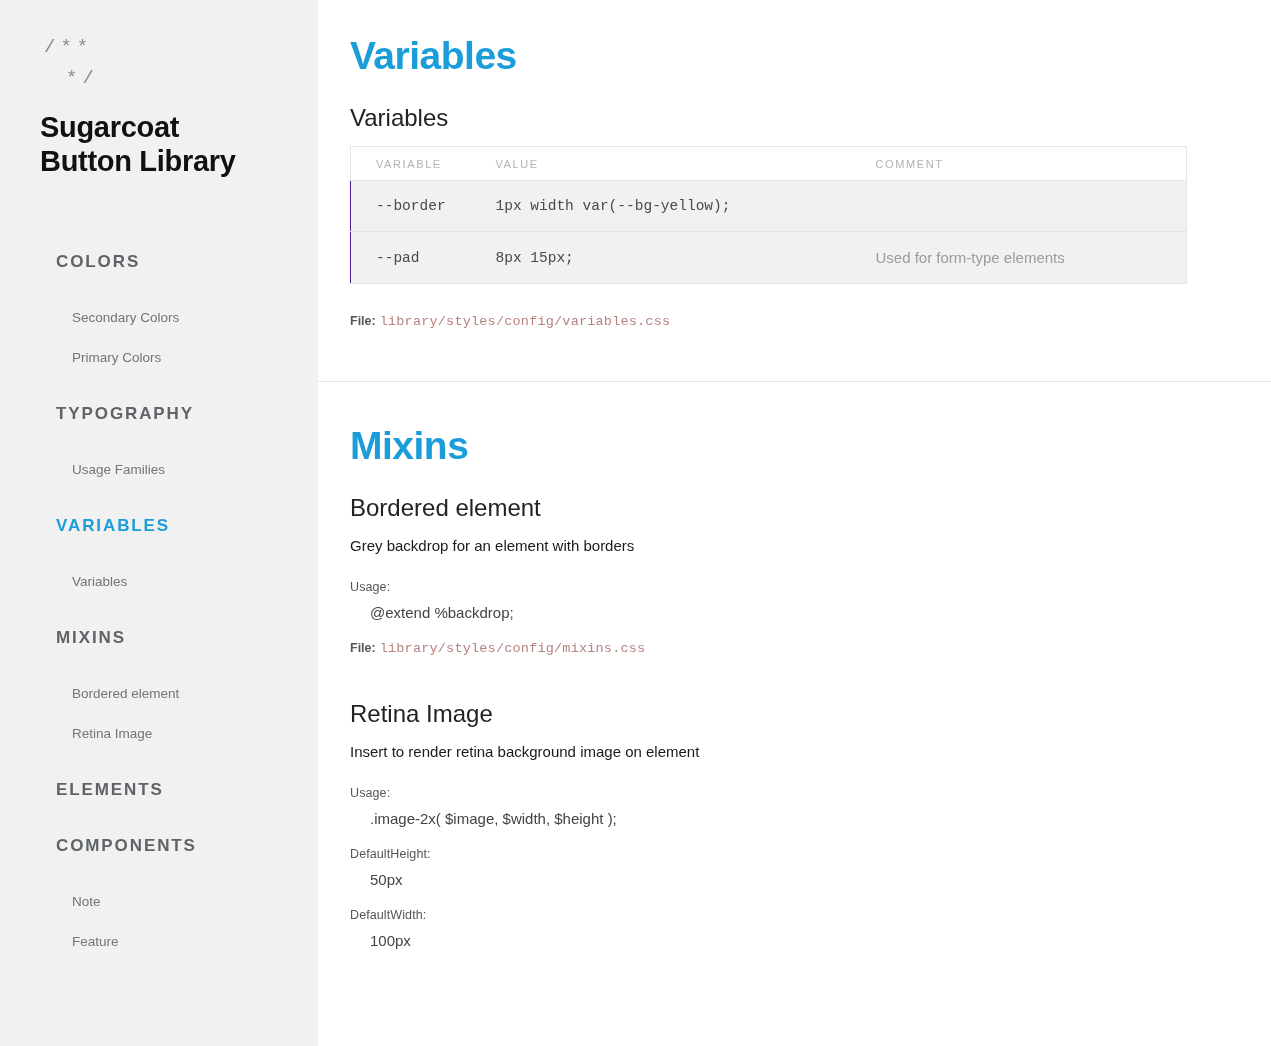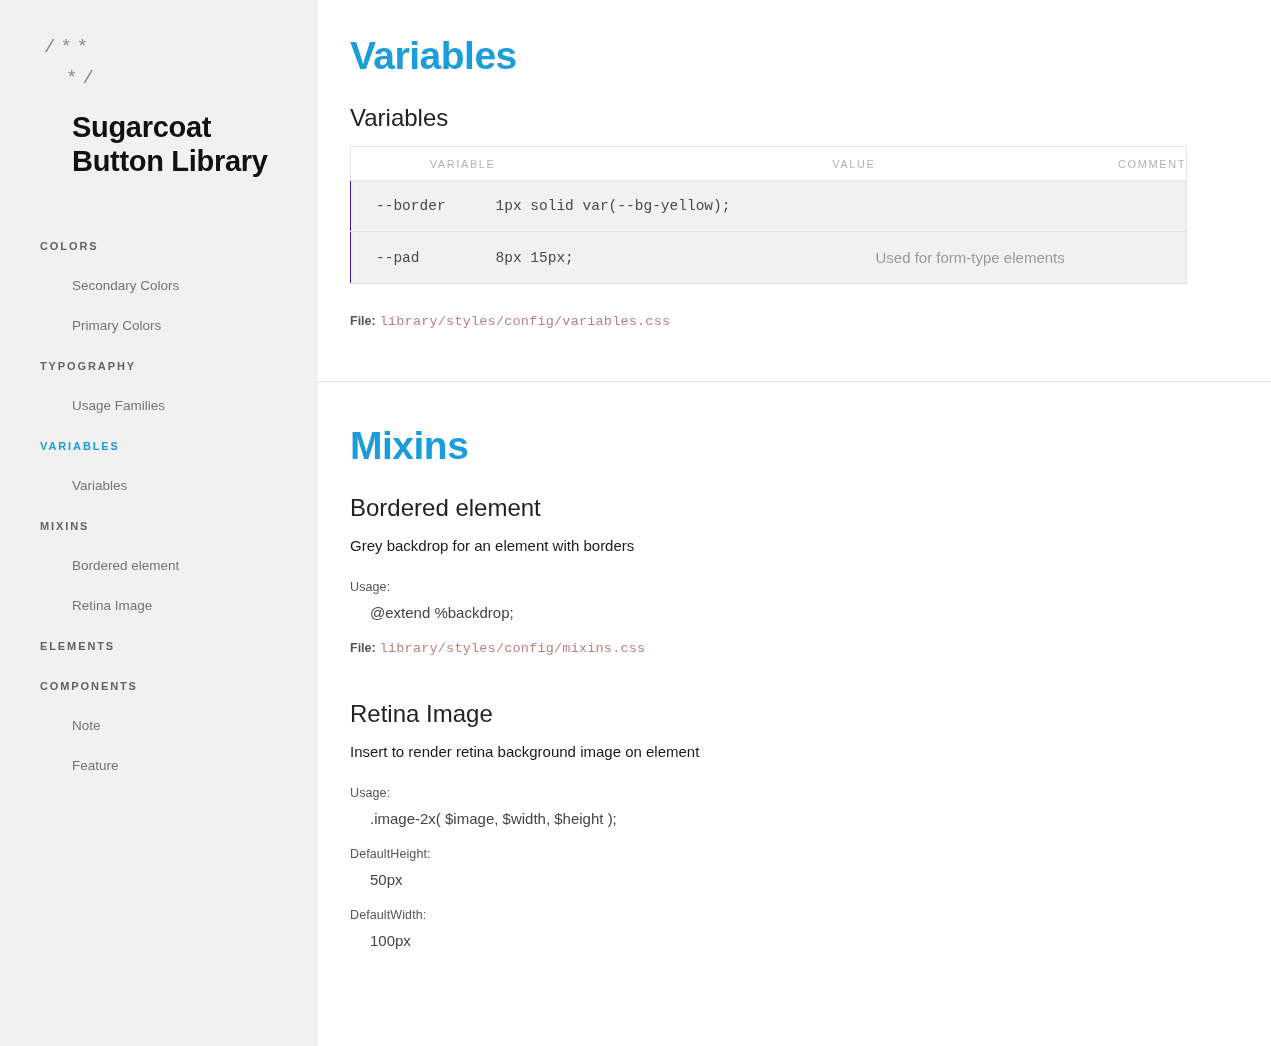--- a/index.html
+++ b/index.html
@@ -47,35 +47,34 @@
   .logo-mark .l1 { display: block; }
 
   .site-title {
     font-size: 29px;
     line-height: 34px;
     font-weight: bold;
     color: #111;
     padding-left: 40px;
     padding-top: 16px;
     letter-spacing: -0.3px;
-    margin-left: 32px;
   }
   .site-title .t2 { display: block; }
 
   .nav { padding-top: 48px; }
 
   .nav-group { margin: 0; }
 
   .nav-section {
-    font-size: 11px;
+    font-size: 17px;
     font-weight: bold;
     letter-spacing: 1.9px;
     color: #5f6367;
     padding: 0 0 0 40px;
-    margin: 0;
+    margin: 16px;
     height: 40px;
     line-height: 40px;
     text-transform: uppercase;
     cursor: pointer;
   }
   .nav-section.active { color: #1b9dd9; }
 
   .nav-item {
     font-size: 13.5px;
     color: #707579;
@@ -137,21 +136,21 @@
     width: 836px;
     margin: 0 0 30px 0;
     table-layout: fixed;
   }
   table.var-table th {
     font-size: 11px;
     letter-spacing: 1.6px;
     color: #b2b2b2;
     font-weight: normal;
     text-transform: uppercase;
-    text-align: right;
+    text-align: left;
     background: #ffffff;
     border: 1px solid #e6e6e6;
     border-left: none;
     border-right: none;
     padding: 11px 0 10px 0;
     height: 30px;
   }
   table.var-table th:first-child { border-left: 1px solid #e6e6e6; padding-left: 25px; }
   table.var-table th:last-child { border-right: 1px solid #e6e6e6; }
 
@@ -283,21 +282,21 @@
           <thead>
             <tr>
               <th>VARIABLE</th>
               <th>VALUE</th>
               <th>COMMENT</th>
             </tr>
           </thead>
           <tbody>
             <tr>
               <td>--border</td>
-              <td>1px solid var(--bg-yellow);</td>
+              <td>1px width var(--bg-yellow);</td>
               <td class="comment-cell"></td>
             </tr>
             <tr>
               <td>--pad</td>
               <td>8px 15px;</td>
               <td class="comment-cell">Used for form-type elements</td>
             </tr>
           </tbody>
         </table>
 

